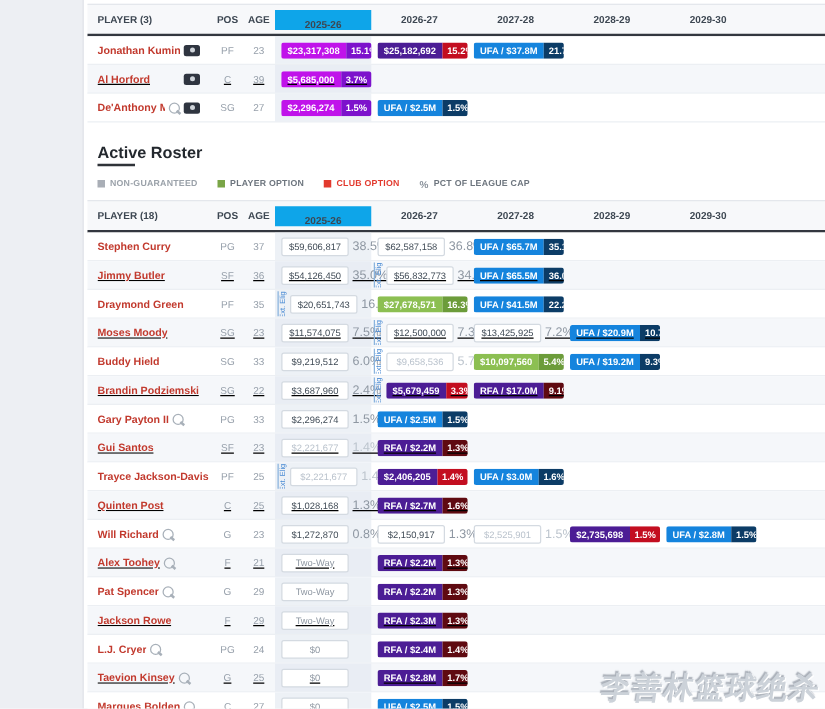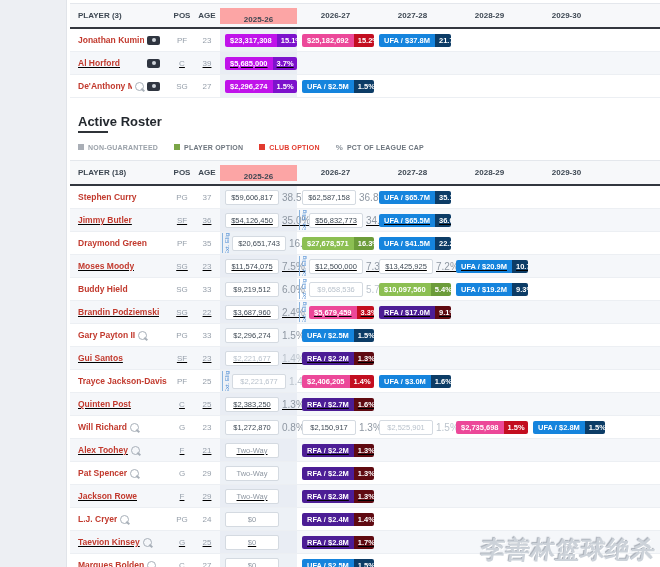--- a/index.html
+++ b/index.html
@@ -8,21 +8,21 @@
   .left-strip{position:absolute;left:0;top:0;width:66px;height:100%;background:#edeff3;border-right:1px solid #e1e4e9;}
   .content{position:absolute;left:70px;top:0;width:590px;}
 
   
   .grid{display:grid;grid-template-columns:100px 24px 26px repeat(5,77px) 1fr;align-items:center;}
   .thead{height:23px;background:#f7f8fa;border-top:1px solid #e4e7ec;border-bottom:2px solid #33373f;
          font-size:8px;font-weight:bold;color:#3d4752;}
   .thead .hname{padding-left:8px;text-align:left;}
   .thead .hc{text-align:center;}
   .thead .hyear{text-align:center;}
-  .thead .hyear.hl{background:#fca5a5;height:16px;line-height:23px;}
+  .thead .hyear.hl{background:#0ea5e9;height:16px;line-height:23px;}
   .trow{height:22px;border-bottom:1px solid #eceff3;background:#fff;}
   .trow.alt{background:#f5f7fa;text-decoration:underline;}
 
   .ncell{display:flex;align-items:center;height:100%;padding-left:8px;gap:3px;}
   .pname{font-size:8.5px;font-weight:bold;color:#c23a2e;white-space:nowrap;overflow:hidden;}
   .cc{font-size:8px;color:#97a0ab;text-align:center;}
 
   .ycell{position:relative;display:flex;align-items:center;height:100%;padding-left:5px;}
   .ycell.hl{background:rgba(222,229,238,.55);}
   .ycell.has-ext{padding-left:12px;}
@@ -36,21 +36,21 @@
   .pct{margin-left:3px;font-size:10px;color:#8e97a2;}
   .muted .sbox{color:#b9c2cc;}
   .muted .pct{color:#bcc4cd;}
   .plain .sbox{color:#8e97a2;}
 
   .badge{display:inline-flex;height:13px;border-radius:2px;overflow:hidden;font-size:7.5px;font-weight:bold;
          color:#fff;align-items:stretch;white-space:nowrap;}
   .b-label{display:flex;align-items:center;padding:0 5px;}
   .b-pct{display:flex;align-items:center;padding:0 4px;}
   .bg-purple .b-label{background:#c013ea}.bg-purple .b-pct{background:#7d12cc}
-  .bg-red .b-label{background:#ec4899}.bg-red .b-pct{background:#c30e20}
+  .bg-red .b-label{background:#4c1d95}.bg-red .b-pct{background:#c30e20}
   .bg-green .b-label{background:#8cbf52}.bg-green .b-pct{background:#6c9c3a}
   .bg-ufa .b-label{background:#1584dd}.bg-ufa .b-pct{background:#0c3c66}
   .bg-rfa .b-label{background:#4c1d95}.bg-rfa .b-pct{background:#5f0a11}
 
   
   .cash-icon{width:13px;height:9px;border-radius:2px;background:#2f3540;position:relative;flex:none;}
   .cash-icon::after{content:"";position:absolute;left:4.5px;top:2.5px;width:4px;height:4px;border-radius:50%;background:#cfd4da;}
   .cash-right{margin-left:auto;margin-right:10px;}
   .note-icon{width:7px;height:7px;border:1px solid #a8b0b9;border-radius:50%;position:relative;flex:none;}
   .note-icon::after{content:"";position:absolute;right:-2px;bottom:-1px;width:4px;height:1.5px;background:#a8b0b9;transform:rotate(40deg);}
@@ -427,21 +427,21 @@
           <div class="ycell"></div>
           <div></div>
         </div>
         <div class="grid trow alt">
           <div class="ncell">
             <span class="pname">Quinten Post</span>
           </div>
           <div class="cc">C</div>
           <div class="cc">25</div>
           <div class="ycell hl">
-            <span class="sbox">$2,383,250</span>
+            <span class="sbox">$1,028,168</span>
             <span class="pct">1.3%</span>
           </div>
           <div class="ycell">
             <span class="badge bg-rfa">
               <span class="b-label">RFA / $2.7M</span>
               <span class="b-pct">1.6%</span>
             </span>
           </div>
           <div class="ycell"></div>
           <div class="ycell"></div>

